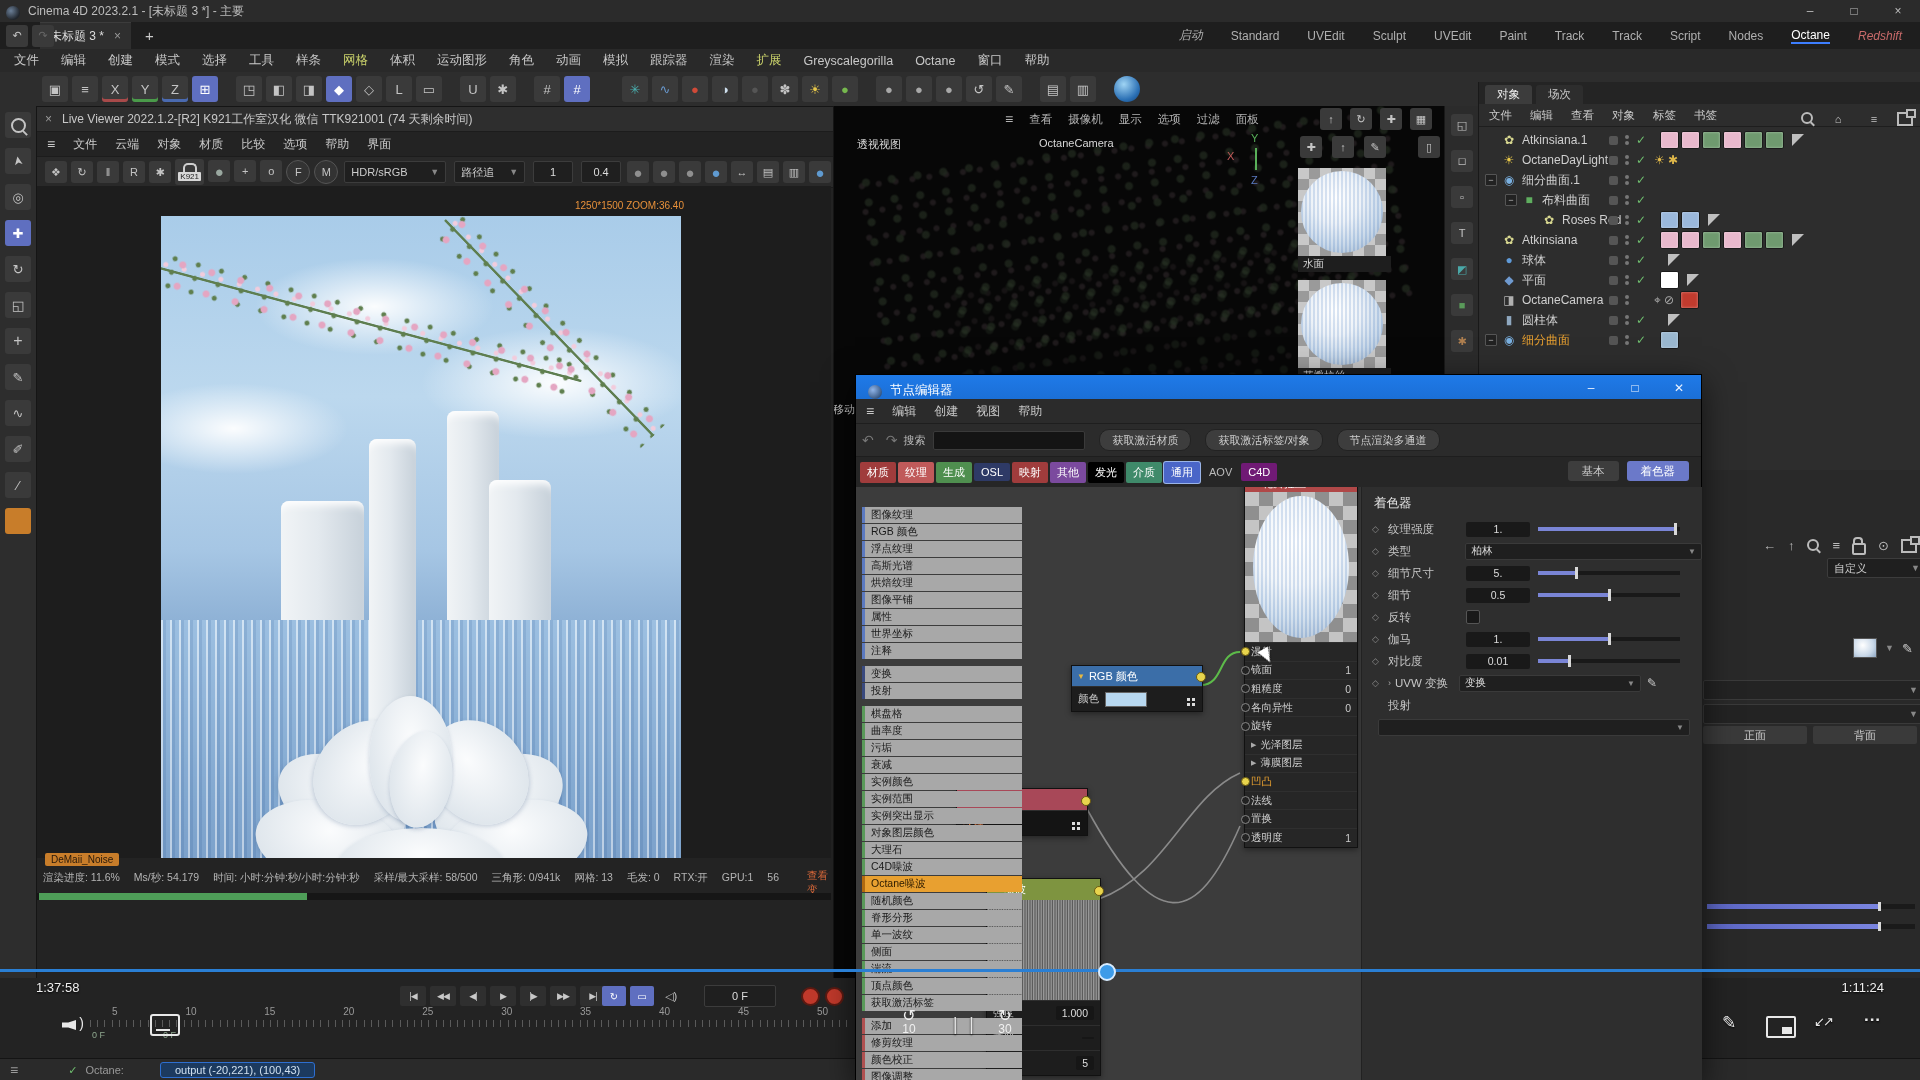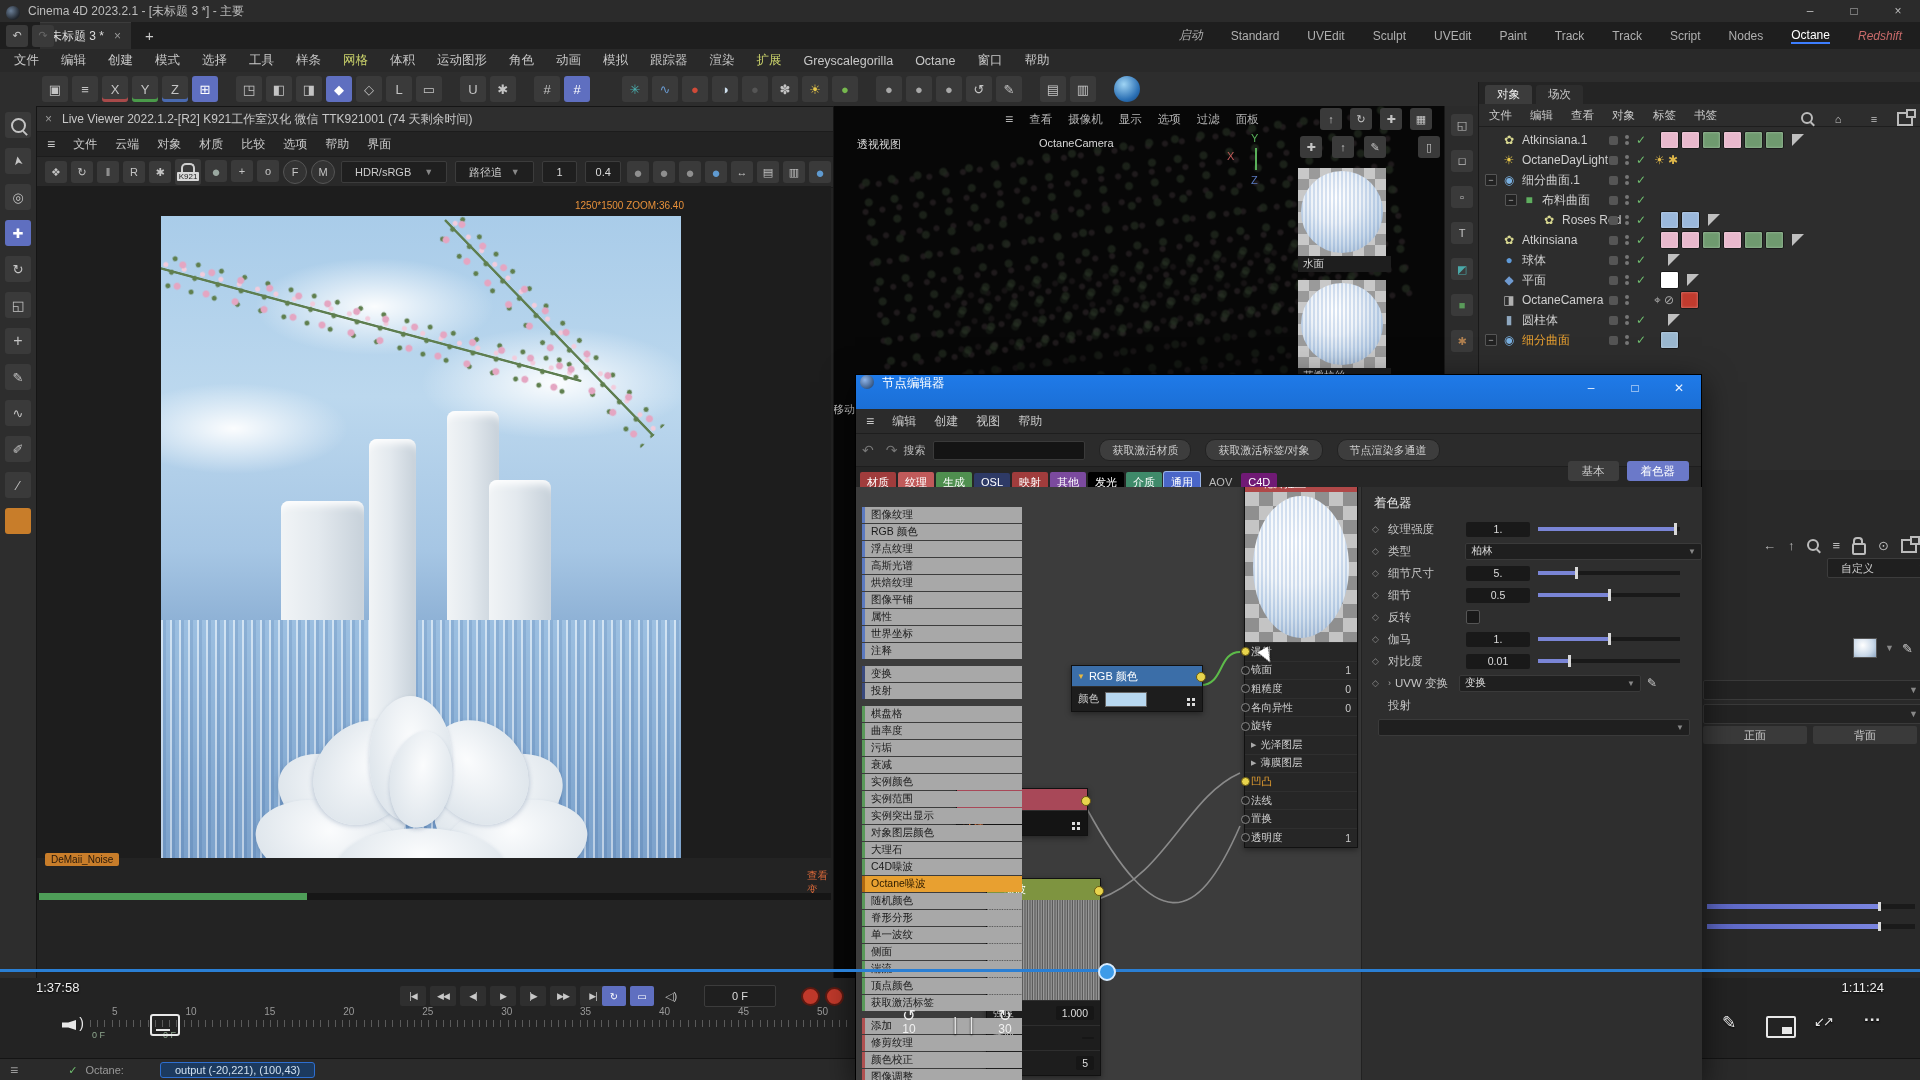--- a/index.html
+++ b/index.html
@@ -54,21 +54,21 @@
   #lv .hdr{height:24px;background:#2e2e2e;display:flex;align-items:center;gap:10px;padding-left:8px;color:#c8c8c8;font-size:12px;border-bottom:1px solid #1c1c1c}
   #lv .menu{height:24px;display:flex;align-items:center;gap:18px;padding-left:10px;color:#c8c8c8;font-size:12px;border-bottom:1px solid #1c1c1c}
   #lv .tbr{height:30px;background:#292929;display:flex;align-items:center;padding-left:6px;border-bottom:1px solid #1a1a1a}
   .lv-shutter::before{content:"❖"} .lv-refresh::before{content:"↻"} .lv-pause::before{content:"‖"}
   .lv-R::before{content:"R"} .lv-gear::before{content:"✱"} .lv-ball::before{content:"●";color:#9aa8a0;font-size:15px}
   .lv-plus::before{content:"+"} .lv-o::before{content:"o"} .lv-F::before{content:"F"} .lv-M::before{content:"M"}
   .lv-F,.lv-M{border-radius:50%;border:1px solid #555;background:#333}
   .lv-c::before{content:"●";color:#8f8f8f;font-size:15px} .lv-cb::before{content:"●";color:#5f9ad0;font-size:15px}
   .lv-arr::before{content:"↔"} .lv-cam::before{content:"▤"} .lv-cam2::before{content:"▥"}
   .dd{height:20px;background:#1f1f1f;border:1px solid #3c3c3c;border-radius:2px;color:#ccc;font-size:11px;
-      display:inline-flex;align-items:center;justify-content:space-between;padding:0 13px;margin:0 4px}
+      display:inline-flex;align-items:center;justify-content:space-between;padding:0 6px;margin:0 4px}
   .dd .car{font-size:9px;color:#888;margin-left:6px}
   .numf{width:44px;height:20px;background:#1f1f1f;border:1px solid #3c3c3c;border-radius:2px;color:#ddd;font-size:11px;display:inline-flex;align-items:center;justify-content:center;margin:0 4px}
   .k921{display:inline-flex;flex-direction:column;align-items:center;justify-content:center;width:34px;height:26px;background:#3a3a3a;border-radius:3px;margin:0 2px}
   .k921 .shk{width:10px;height:7px;border:2px solid #cfcfcf;border-bottom:none;border-radius:5px 5px 0 0}
   .k921 .lbl{background:#d8d8d8;color:#222;font-size:8px;padding:0 2px;border-radius:1px;line-height:9px}
   #lvview{position:absolute;left:0;top:79px;width:794px;height:672px;background:#1d1d1d;overflow:hidden}
   
   #rimg{position:absolute;left:124px;top:30px;width:520px;height:696px;overflow:hidden;
         background:linear-gradient(180deg,#a9cce9 0%,#bcd8ee 26%,#a6c6e4 48%,#8fb2d6 58%,#7fa3cc 100%)}
   .cloud{position:absolute;background:radial-gradient(closest-side,rgba(255,255,255,.95),rgba(255,255,255,0));border-radius:50%}
@@ -152,21 +152,21 @@
   #attr .preset{position:absolute;left:344px;top:88px;width:86px;height:18px}
   #attr .swrow{position:absolute;left:374px;top:168px;display:flex;gap:8px;align-items:center}
   #attr .msw{width:22px;height:18px;border:1px solid #555;background:radial-gradient(circle at 40% 35%,#fff,#c9d8e8 60%,#8fa8c4)}
   #attr .ddw{position:absolute;width:214px;height:18px;left:224px;background:#232323;border:1px solid #3a3a3a;border-radius:2px;display:flex;align-items:center;justify-content:flex-end;padding-right:6px;color:#888;font-size:9px}
   #attr .fbtn{position:absolute;width:104px;height:18px;background:#3a3a3a;border-radius:2px;color:#ccc;font-size:11px;display:flex;align-items:center;justify-content:center}
   #attr .psl{position:absolute;left:228px;width:208px;height:5px;background:#1a1a1a}
   #attr .psl i{position:absolute;left:0;top:0;height:5px;width:82%;background:linear-gradient(90deg,#5c66c4,#7a85e0)}
   #attr .psl b{position:absolute;left:82%;top:-2px;width:3px;height:9px;background:#d8d8d8}
   
   #ne{left:855px;top:374px;width:845px;height:706px;background:#2b2b2b;border:1px solid #000;box-shadow:0 8px 30px rgba(0,0,0,.6);z-index:30}
-  #ne .title{height:34px;background:linear-gradient(180deg,#1f7ae8,#1b6fd6);display:flex;align-items:flex-start;color:#fff;font-size:12.5px;padding-left:4px}
+  #ne .title{height:24px;background:linear-gradient(180deg,#1f7ae8,#1b6fd6);display:flex;align-items:flex-end;color:#fff;font-size:12.5px;padding-left:12px}
   #ne .title .nlogo{width:14px;height:14px;border-radius:50%;background:radial-gradient(circle at 35% 35%,#8fb4e8,#15355e);margin-right:8px}
   #ne .title .wbx{position:absolute;right:0;top:0;display:flex}
   #ne .title .wb{width:44px;height:26px;display:flex;align-items:center;justify-content:center;color:#eaf2ff;font-size:12px}
   #ne .menu{height:24px;background:#2b2b2b;border-bottom:1px solid #1e1e1e;display:flex;align-items:center;gap:18px;padding-left:10px;color:#c8c8c8;font-size:12px}
   #ne .tool{height:32px;background:#2b2b2b;border-bottom:1px solid #1e1e1e;display:flex;align-items:center;color:#bbb;font-size:11px}
   #ne .tool .und{color:#777;font-size:14px;margin:0 6px}
   #ne .sin{width:150px;height:17px;background:#141414;border:1px solid #3a3a3a;border-radius:2px;margin-left:8px}
   #ne .abtn{height:20px;background:#3d3d3d;border:1px solid #222;border-radius:10px;color:#ccc;font-size:11px;display:inline-flex;align-items:center;padding:0 12px;margin-left:14px}
   #ne .cattabs{height:30px;background:#262626;border-bottom:1px solid #1a1a1a;display:flex;align-items:center;padding-left:4px;gap:2px}
   .ct{padding:3px 7px;font-size:11px;border-radius:2px;color:#fff}
@@ -496,20 +496,33 @@
       <div class="petal" style="left:54%;top:84%;width:28%;height:12%;transform:rotate(-10deg)"></div>
       <div class="petal" style="left:30%;top:72%;width:18%;height:16%;transform:rotate(40deg)"></div>
       <div class="petal" style="left:52%;top:72%;width:18%;height:16%;transform:rotate(-40deg)"></div>
       <div class="petal" style="left:40%;top:69%;width:16%;height:18%"></div>
       <div class="petal" style="left:34%;top:88%;width:32%;height:11%"></div>
       <div class="petal" style="left:44%;top:74%;width:12%;height:14%;transform:rotate(8deg)"></div>
     </div>
     <span class="a" style="left:538px;top:14px;color:#e8913a;font-size:10px">1250*1500 ZOOM:36.40</span>
   </div>
   <span class="ntag">DeMaii_Noise</span>
+  <div class="stat">
+
+  <span class="st">渲染进度: 11.6%</span>
+      <span class="st">Ms/秒: 54.179</span>
+      <span class="st">时间: 小时:分钟:秒/小时:分钟:秒</span>
+      <span class="st">采样/最大采样: 58/500</span>
+      <span class="st">三角形: 0/941k</span>
+      <span class="st">网格: 13</span>
+      <span class="st">毛发: 0</span>
+      <span class="st">RTX:开</span>
+      <span class="st">GPU:1</span>
+      <span class="st">56</span>
+    </div>
   <span class="sidenote">查看变</span>
   <div class="ptrack"></div>
   <div class="pfill"></div>
 </div>
 
 <div class="a" id="om">
   <div class="tabs">
 
   <span class="t on">对象</span>
       <span class="t">场次</span>

